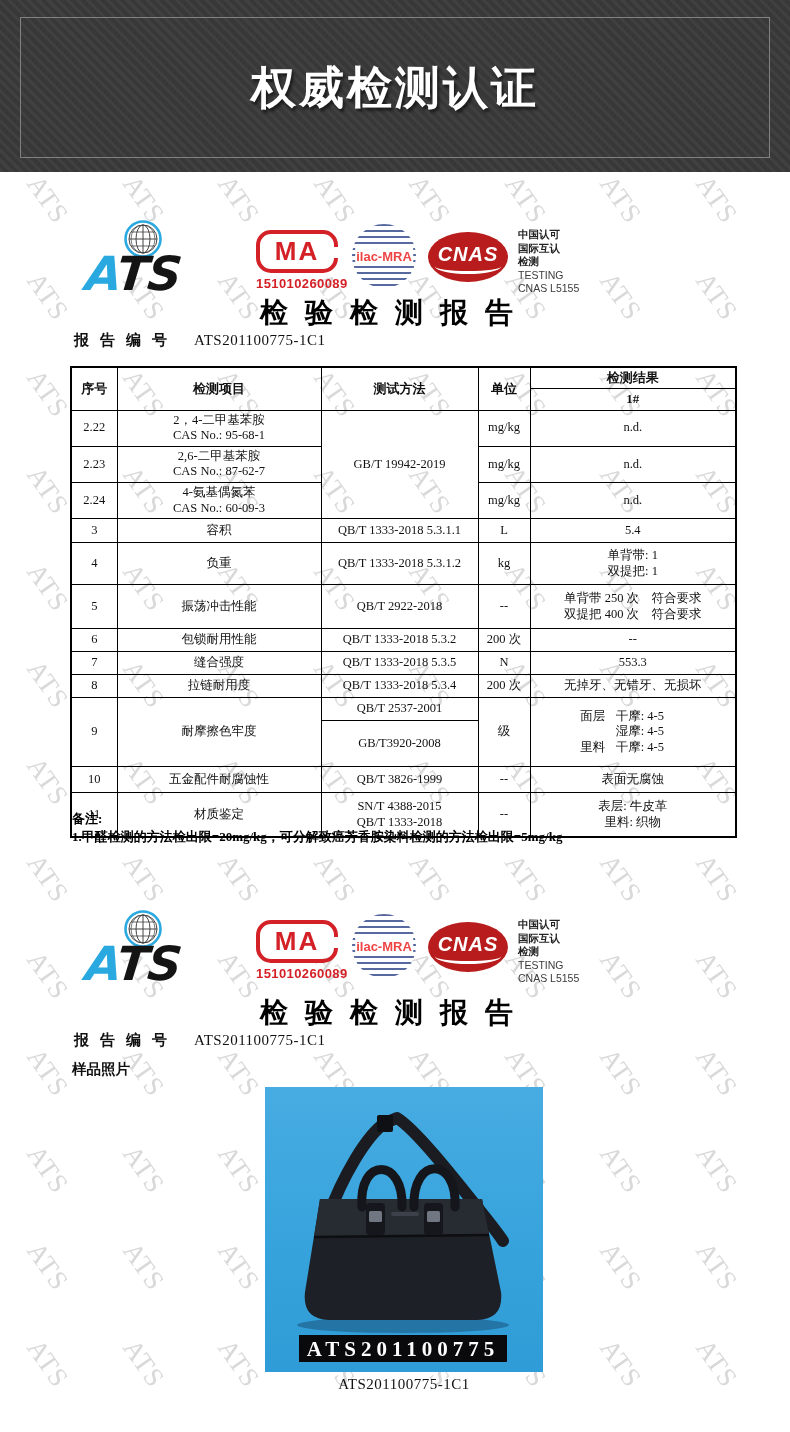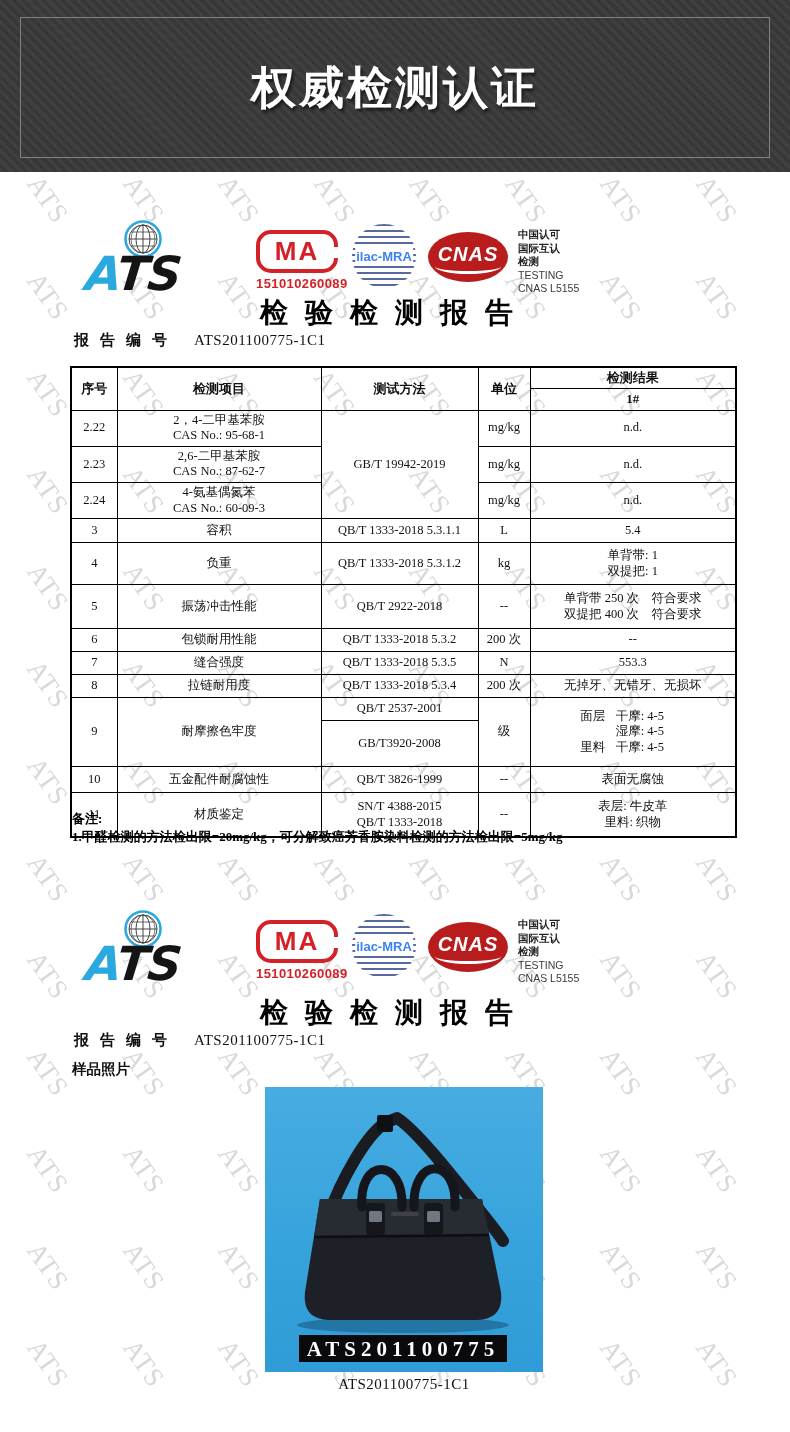--- a/index.html
+++ b/index.html
@@ -35,21 +35,21 @@
   .cma { position:absolute; left:256px; top:8px; width:86px; text-align:center; }
   .cma-box { position:relative; width:82px; height:43px; border:4px solid #d42127; border-radius:15px;
     display:flex; align-items:center; justify-content:center; }
   .cma-box::after { content:""; position:absolute; right:-5px; top:13px; width:6px; height:11px; background:#fff; }
   .cma-ma { color:#d42127; font-family:"Liberation Sans",sans-serif; font-weight:800; font-size:26px; letter-spacing:2px; }
   .cma-no { margin-top:3px; color:#d42127; font-family:"Liberation Sans",sans-serif; font-weight:700; font-size:13px; letter-spacing:0.4px; }
 
   .ilac { position:absolute; left:352px; top:2px; width:64px; height:64px; border-radius:50%;
     background:repeating-linear-gradient(180deg, #58699f 0px, #58699f 1.6px, #ffffff 1.6px, #ffffff 6px); }
   .ilac-label { position:absolute; left:50%; top:50%; transform:translate(-50%,-50%); background:#fff;
-    color:#3b82f6; font-family:"Liberation Sans",sans-serif; font-weight:800; font-size:13px; padding:1px 1px; white-space:nowrap; }
+    color:#ef4444; font-family:"Liberation Sans",sans-serif; font-weight:800; font-size:13px; padding:1px 1px; white-space:nowrap; }
 
   .cnas { position:absolute; left:428px; top:10px; width:80px; height:50px; border-radius:50%;
     background:#b91c1c; display:flex; align-items:center; justify-content:center; }
   .cnas::after { content:""; position:absolute; left:7px; right:7px; bottom:8px; height:12px;
     border-bottom:3px solid #ffffff; border-radius:50%; }
   .cnas-label { color:#fff; font-family:"Liberation Sans",sans-serif; font-weight:800; font-style:italic;
     font-size:20px; letter-spacing:1px; margin-bottom:6px; }
   .cnas-info { position:absolute; left:518px; top:6px; font-family:"Liberation Sans",sans-serif;
     font-size:10.5px; line-height:13.5px; color:#222; }
   .cnas-info .cn { font-weight:600; }

